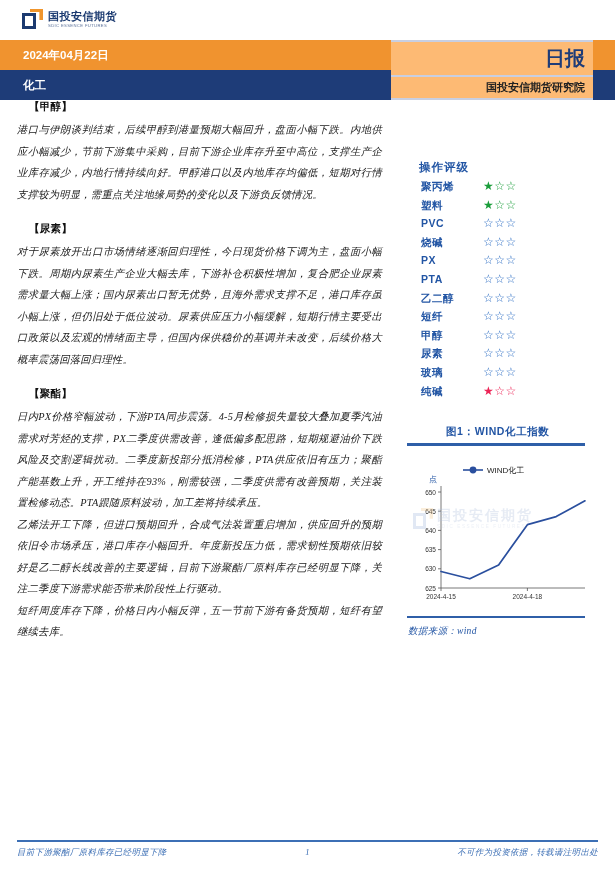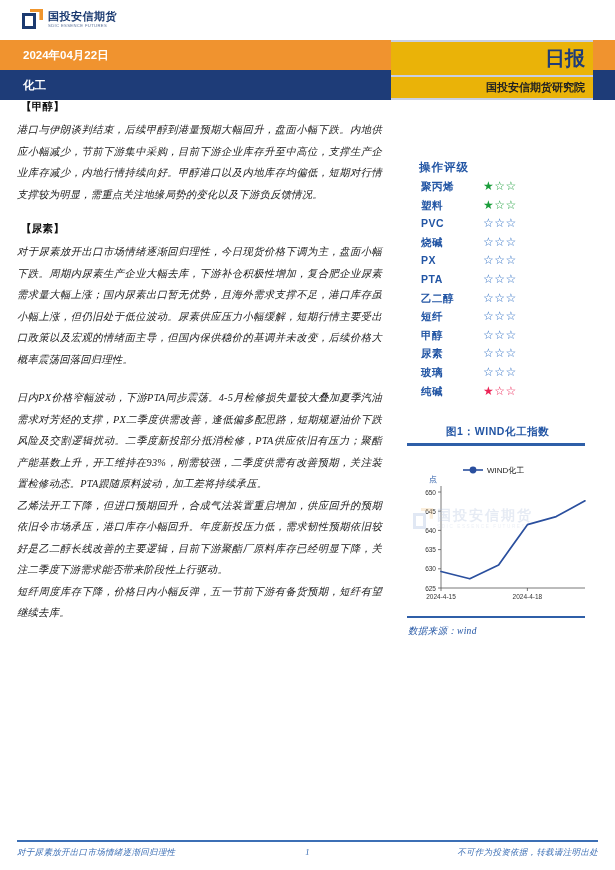--- a/index.html
+++ b/index.html
@@ -102,21 +102,21 @@
     display: flex; align-items: center;
     font-family: "Liberation Sans", sans-serif;
     font-size: 11.5px;
     font-weight: bold;
     color: #ffffff;
   }
   .header-right-card {
     position: absolute;
     left: 391px; top: 0;
     width: 202px; height: 60px;
-    background: #eab308;
+    background: #fdba74;
   }
   .hr-line-top {
     position: absolute;
     left: 0; top: 0;
     width: 202px; height: 2px;
     background: #c8cfe2;
   }
   .hr-line-mid {
     position: absolute;
     left: 0; top: 35px;
@@ -161,21 +161,21 @@
     position: absolute;
     left: 17px; top: 0;
     width: 365px;
   }
 
   .sec-title {
     font-family: "Liberation Sans", sans-serif;
     font-size: 10.5px;
     font-weight: bold;
     color: #111111;
-    margin: 0 0 5px 4px;
+    margin: 0 0 5px 12px;
     letter-spacing: 0.3px;
   }
   .para {
     font-family: "Liberation Serif", "DejaVu Serif", serif;
     font-size: 10.3px;
     line-height: 21.5px;
     color: #1a1a1a;
     text-align: justify;
     margin: 0 0 0 0;
     font-style: italic;
@@ -355,20 +355,21 @@
     <div class="gap"></div>
 
     <div>
       <div class="sec-title">【尿素】</div>
       <p class="para">对于尿素放开出口市场情绪逐渐回归理性，今日现货价格下调为主，盘面小幅下跌。周期内尿素生产企业大幅去库，下游补仓积极性增加，复合肥企业尿素需求量大幅上涨；国内尿素出口暂无优势，且海外需求支撑不足，港口库存虽小幅上涨，但仍旧处于低位波动。尿素供应压力小幅缓解，短期行情主要受出口政策以及宏观的情绪面主导，但国内保供稳价的基调并未改变，后续价格大概率震荡回落回归理性。</p>
     </div>
 
     <div class="gap"></div>
 
     <div>
+      <div class="sec-title">【聚酯】</div>
       <p class="para">日内PX价格窄幅波动，下游PTA同步震荡。4-5月检修损失量较大叠加夏季汽油需求对芳烃的支撑，PX二季度供需改善，逢低偏多配思路，短期规避油价下跌风险及交割逻辑扰动。二季度新投部分抵消检修，PTA供应依旧有压力；聚酯产能基数上升，开工维持在93%，刚需较强，二季度供需有改善预期，关注装置检修动态。PTA跟随原料波动，加工差将持续承压。</p>
       <p class="para">乙烯法开工下降，但进口预期回升，合成气法装置重启增加，供应回升的预期依旧令市场承压，港口库存小幅回升。年度新投压力低，需求韧性预期依旧较好是乙二醇长线改善的主要逻辑，目前下游聚酯厂原料库存已经明显下降，关注二季度下游需求能否带来阶段性上行驱动。</p>
       <p class="para">短纤周度库存下降，价格日内小幅反弹，五一节前下游有备货预期，短纤有望继续去库。</p>
     </div>
 
   </div>
 
   <div class="col-right">
 
     <div class="ratings-title">操作评级</div>
@@ -466,17 +467,17 @@
 
     <div class="chart-baseline"></div>
     <div class="src-note">数据来源：wind</div>
   </div>
 
 </div>
 
 <div class="footer">
   <div class="footer-rule"></div>
   <div class="footer-row">
-    <span class="footer-left">对于尿素放开出口市场情绪逐渐回归理性</span>
+    <span class="footer-left">目前下游聚酯厂原料库存已经明显下降</span>
     <span class="footer-page">1</span>
     <span class="footer-right">不可作为投资依据，转载请注明出处</span>
   </div>
 </div>
 
 </body></html>

